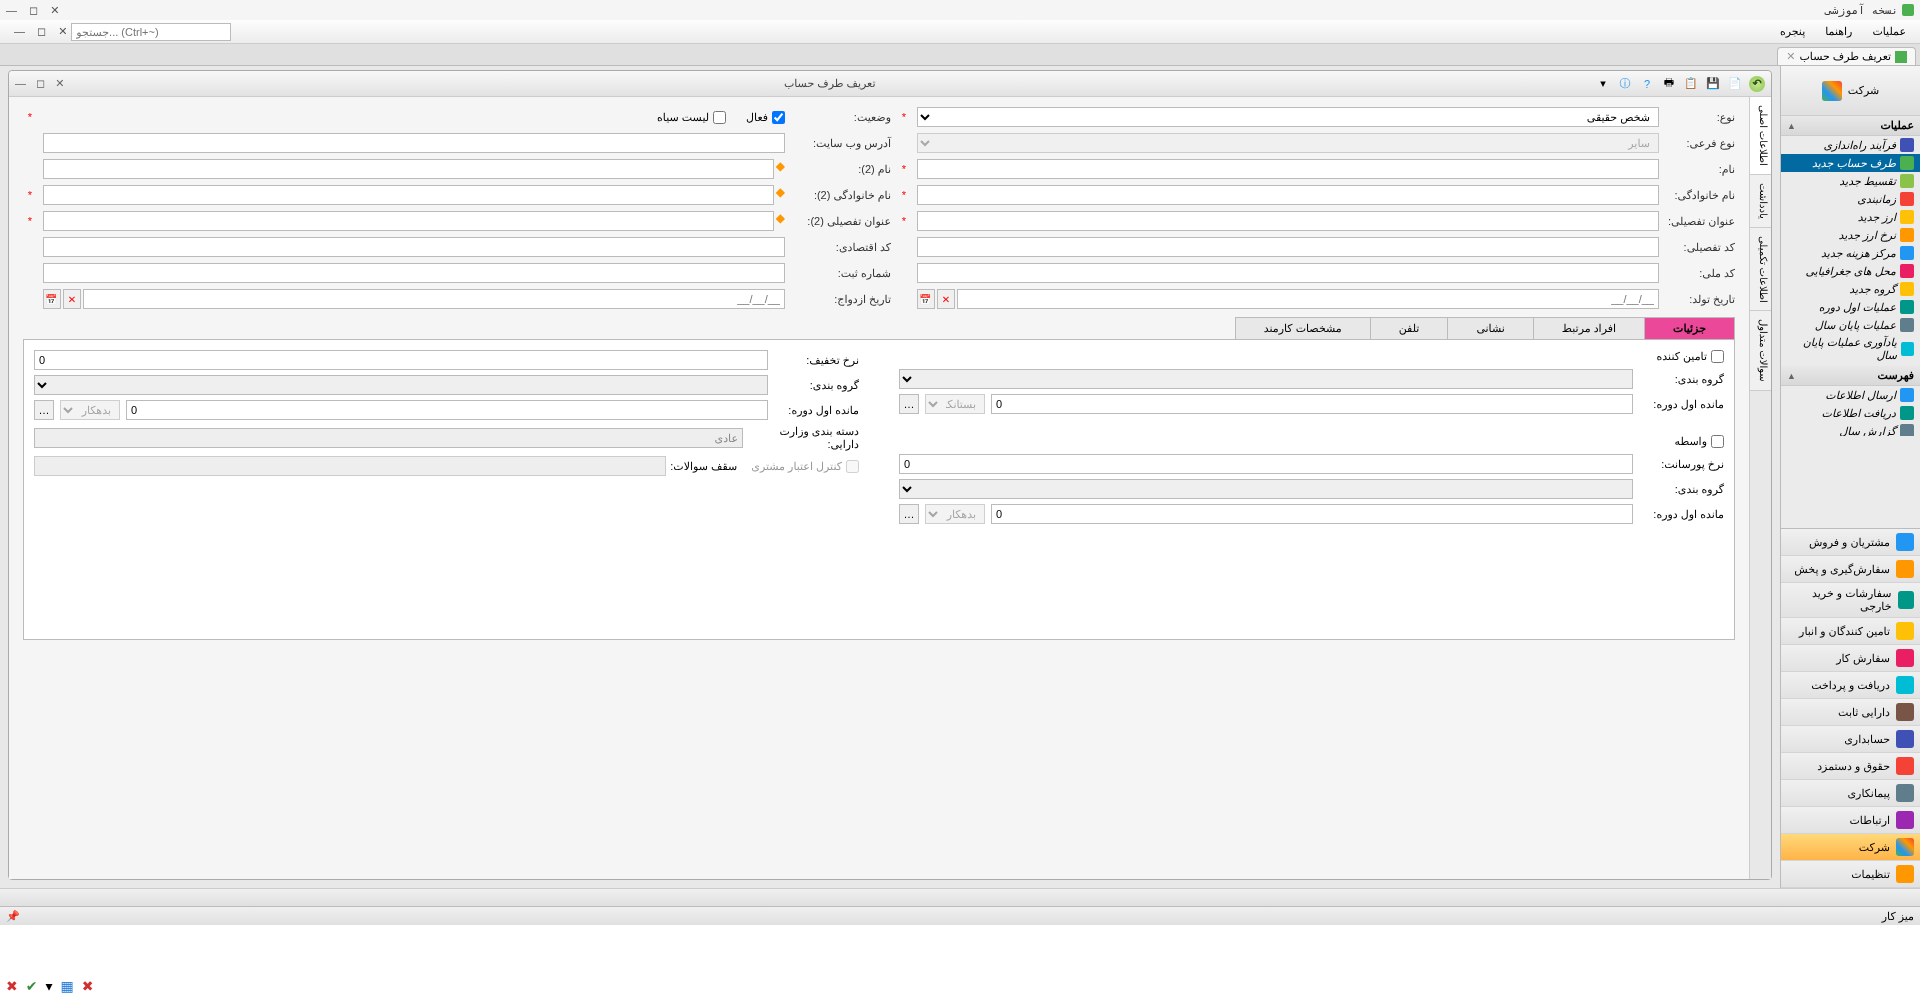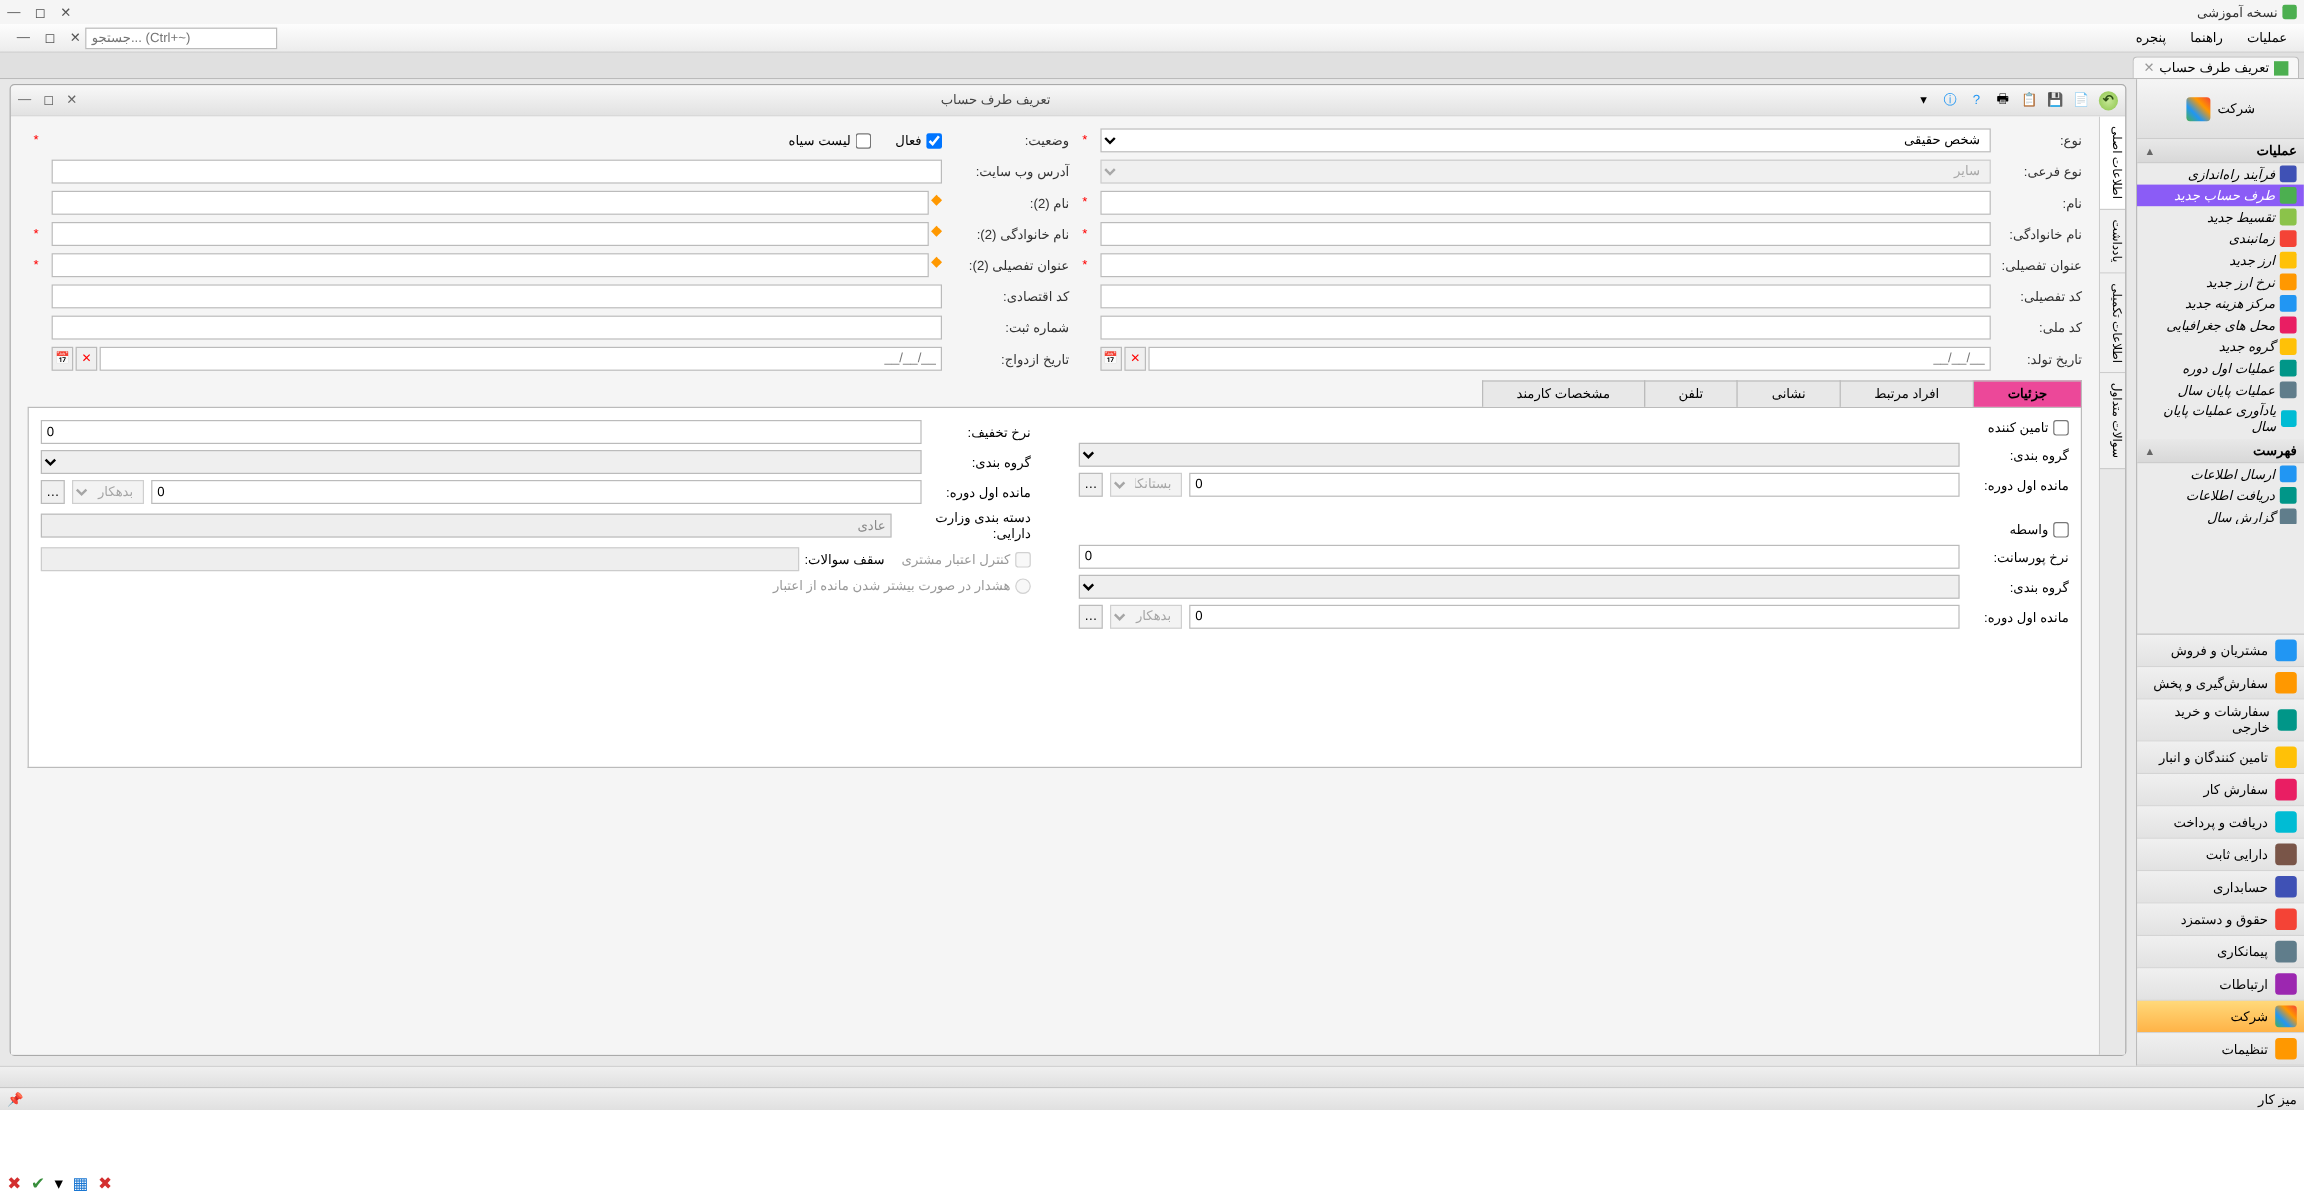--- a/index.html
+++ b/index.html
@@ -1,20 +1,20 @@
 <!DOCTYPE html>
 <html dir="rtl" lang="fa"><head>
 <meta charset="utf-8">
 <style>
 * { box-sizing: border-box; margin: 0; padding: 0; font-family: Tahoma, sans-serif; font-size: 11px; }
 body { background: #e8e8e8; direction: rtl; overflow: hidden; }
 
 
 .titlebar { height: 20px; background: #f5f5f5; display: flex; align-items: center; padding: 0 6px; }
-.titlebar .title { flex: 1; color: #333; }
+.titlebar .title { flex: 1; color: #333; font-family: Liberation Mono, monospace; }
 .titlebar .win-controls { display: flex; gap: 12px; direction: ltr; }
 .titlebar .win-controls span { cursor: pointer; color: #555; }
 
 
 .menubar { height: 24px; background: linear-gradient(#fdfdfd,#ececec); display: flex; align-items: center; padding: 0 6px; gap: 4px; border-bottom: 1px solid #ccc; }
 .menubar .menu-item { padding: 2px 8px; cursor: pointer; }
 .menubar .spacer { flex: 1; }
 .menubar .search-box { width: 160px; height: 18px; border: 1px solid #bbb; background: #fff; color: #aaa; padding: 0 4px; text-align: left; direction: ltr; }
 .menubar .win-controls2 { display: flex; gap: 12px; direction: ltr; margin-left: 8px; }
 .menubar .win-controls2 span { cursor: pointer; color: #555; }
@@ -26,21 +26,21 @@
 
 
 .main { display: flex; height: calc(100vh - 20px - 24px - 22px - 18px - 90px); }
 .right-panel { width: 140px; background: #ebebeb; border-left: 1px solid #bbb; display: flex; flex-direction: column; }
 .right-panel .big-header { height: 50px; background: linear-gradient(#f5f5f5,#e0e0e0); border-bottom: 1px solid #ccc; display: flex; align-items: center; justify-content: center; gap: 6px; font-size: 13px; }
 .right-panel .section-header { background: linear-gradient(#e8e8e8,#d8d8d8); padding: 3px 6px; border-bottom: 1px solid #ccc; display: flex; align-items: center; justify-content: space-between; font-weight: bold; }
 .right-panel .section-header .chev { font-size: 9px; color: #666; }
 .right-panel .item-list { flex: 0 0 auto; overflow-y: auto; font-style: italic; }
 .right-panel .item-list.ops { height: 230px; }
 .right-panel .item { padding: 2px 6px; display: flex; align-items: center; gap: 4px; cursor: pointer; }
-.right-panel .item.active { background: #8b5cf6; color: #fff; }
+.right-panel .item.active { background: #0369a1; color: #fff; }
 .right-panel .item .ico { width: 14px; height: 14px; display: inline-block; border-radius: 2px; }
 .right-panel .nav-modules { margin-top: auto; border-top: 1px solid #bbb; }
 .right-panel .nav-modules .mod { padding: 4px 6px; border-bottom: 1px solid #d4d4d4; display: flex; align-items: center; gap: 6px; cursor: pointer; background: linear-gradient(#f0f0f0,#e2e2e2); }
 .right-panel .nav-modules .mod.active { background: linear-gradient(#ffd97a,#ffb347); }
 .right-panel .nav-modules .mod .ico { width: 18px; height: 18px; border-radius: 3px; }
 
 
 .content { flex: 1; background: #e8e8e8; position: relative; overflow: hidden; }
 .mdi-window { position: absolute; top: 4px; right: 8px; left: 8px; bottom: 8px; background: #f0f0f0; border: 1px solid #aaa; border-radius: 4px; display: flex; flex-direction: column; }
 .mdi-titlebar { height: 26px; background: linear-gradient(#f8f8f8,#e2e2e2); border-bottom: 1px solid #ccc; display: flex; align-items: center; padding: 0 6px; border-radius: 4px 4px 0 0; }
@@ -457,24 +457,20 @@
                   <button class="lookup-btn">…</button>
                 </div>
                 <div class="field-row">
                   <label style="width:110px;">دسته بندی وزارت دارایی:</label>
                   <input type="text" disabled="" style="background: rgb(238, 238, 238); color: rgb(136, 136, 136);" value="عادی">
                 </div>
                 <div class="chk"><input type="checkbox" disabled="" style=""><span style="color:#999;">کنترل اعتبار مشتری</span>
                   &nbsp;&nbsp;<span>سقف سوالات:</span>
                   <input type="text" disabled="" style="flex: 1 1 0%; height: 20px; border: 1px solid rgb(204, 204, 204); background: rgb(238, 238, 238);">
                 </div>
-                <div class="chk">
-                    <input type="radio" disabled="" style="">
-                    <span style="color:#999;">هشدار در صورت بیشتر شدن مانده از اعتبار</span>
-                  </div>
               </div>
             </div>
           </div>
 
         </div>
       </div>
     </div>
   </div>
 </div>
 

